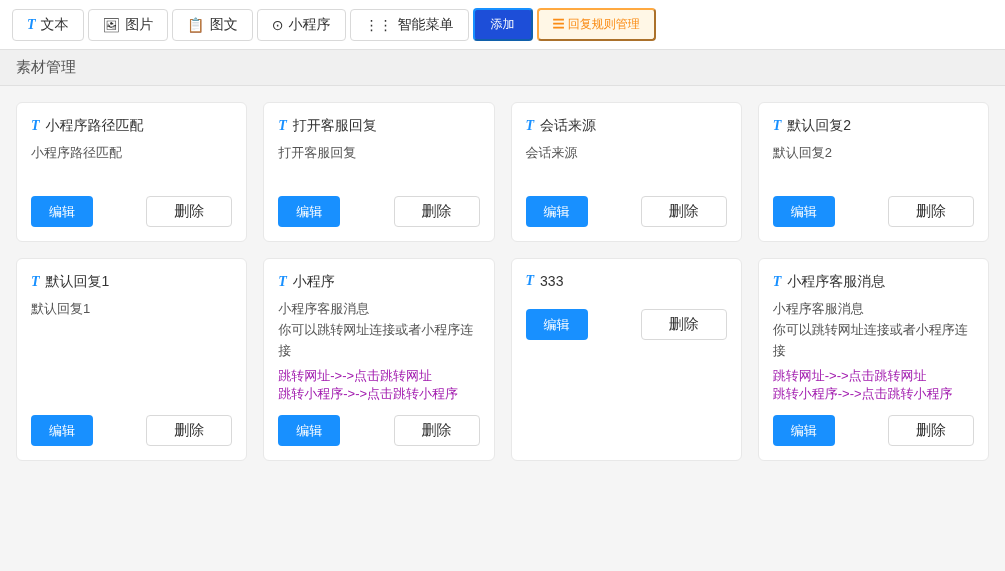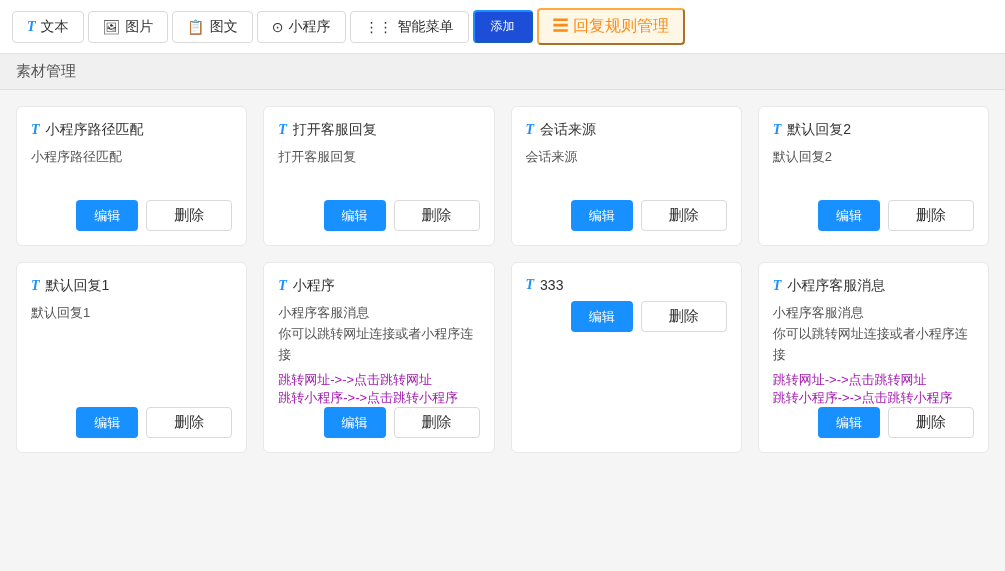--- a/index.html
+++ b/index.html
@@ -37,21 +37,21 @@
       font-size: 12px;
     }
 
     .tab-btn-active {
       background: #fff7e6;
       border-color: #ffa940;
       color: #fa8c16;
       border-radius: 4px;
       padding: 6px 14px;
       cursor: pointer;
-      font-size: 16px;
+      font-size: 12px;
     }
 
     .section-header {
       background: #f0f0f0;
       padding: 8px 16px;
       font-size: 15px;
       color: #555;
       border-bottom: 1px solid #e0e0e0;
     }
 
@@ -90,21 +90,22 @@
     }
 
     .card-link {
       color: #a21caf;
       font-size: 13px;
     }
 
     .card-actions {
       display: flex;
       gap: 8px;
-      justify-content: flex-end;
+      margin-top: 12px;
+      justify-content: space-between;
     }
 
     .btn-edit {
       background: #1890ff;
       color: #fff;
       border: none;
       border-radius: 4px;
       padding: 5px 18px;
       cursor: pointer;
       font-size: 13px;

